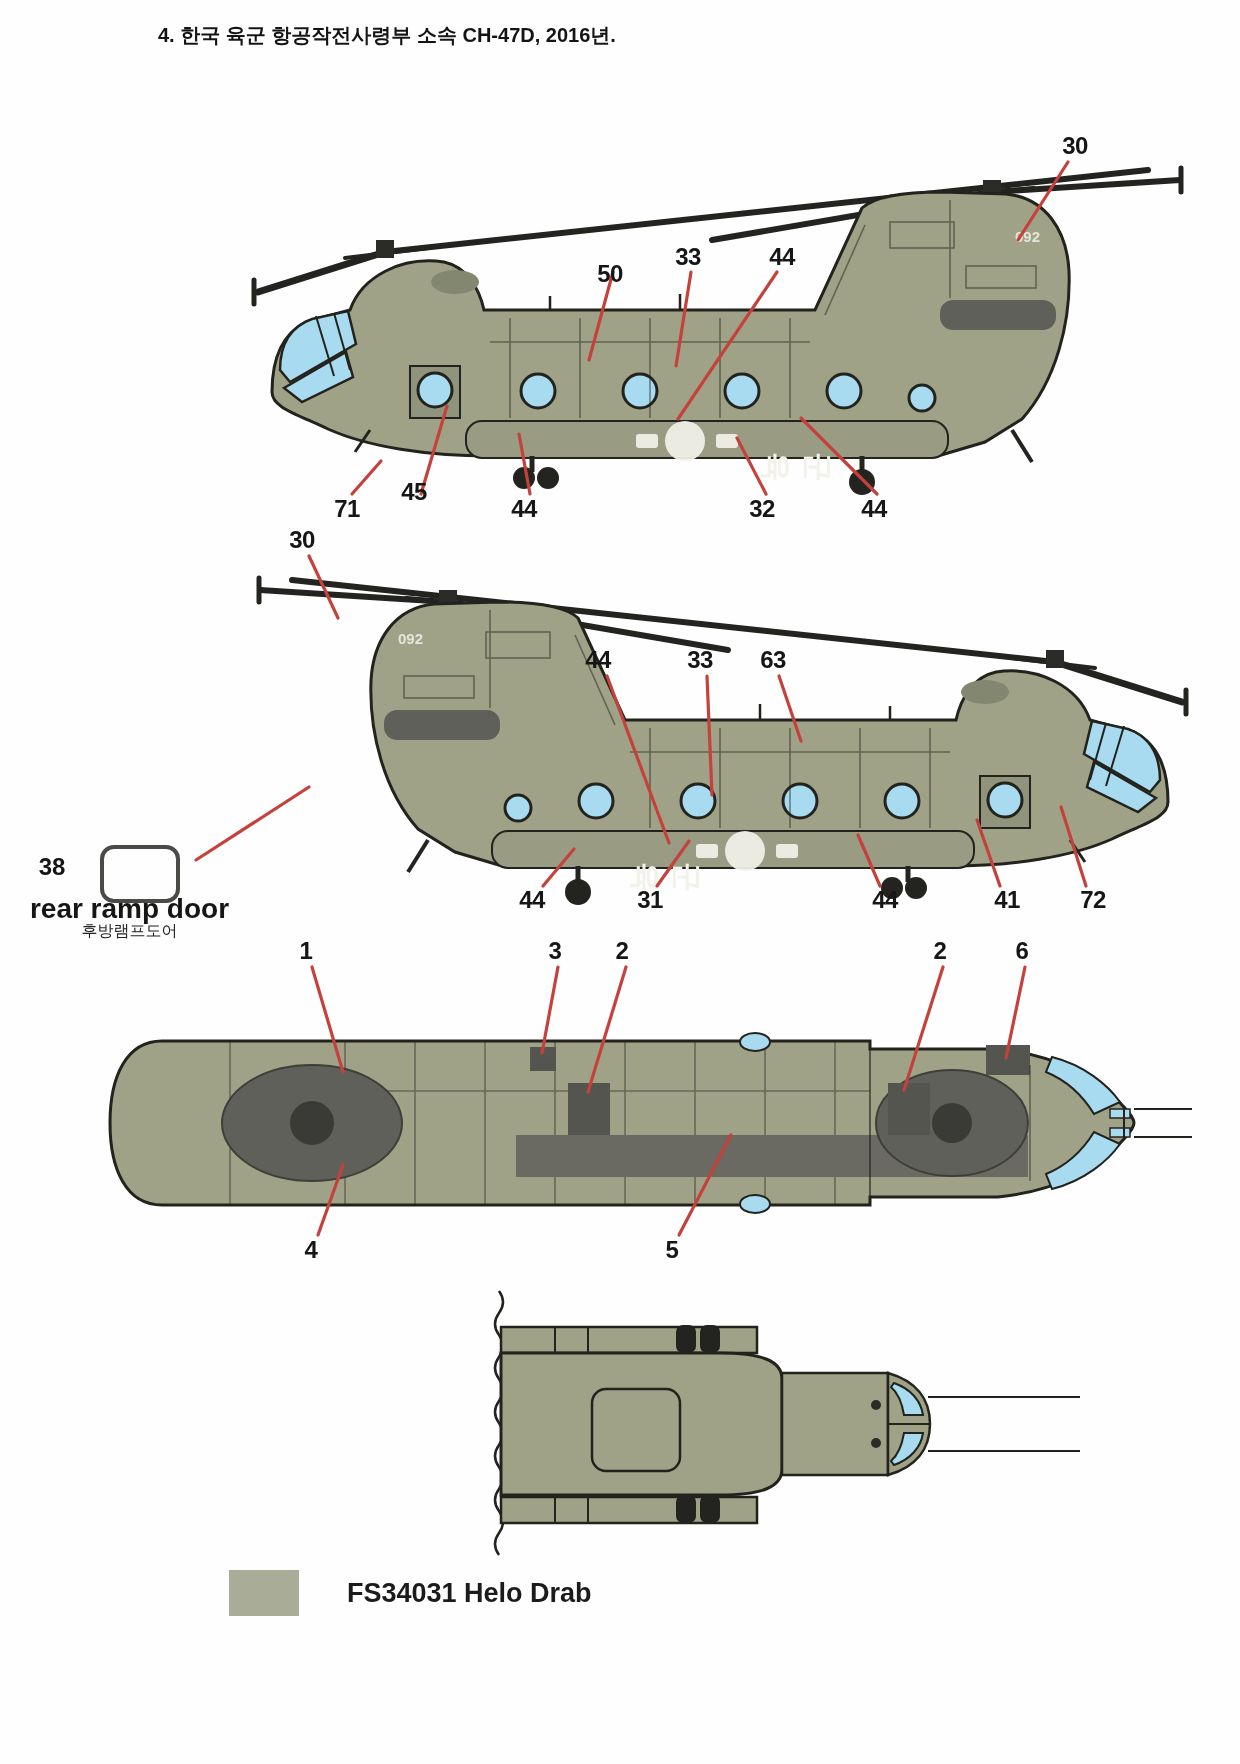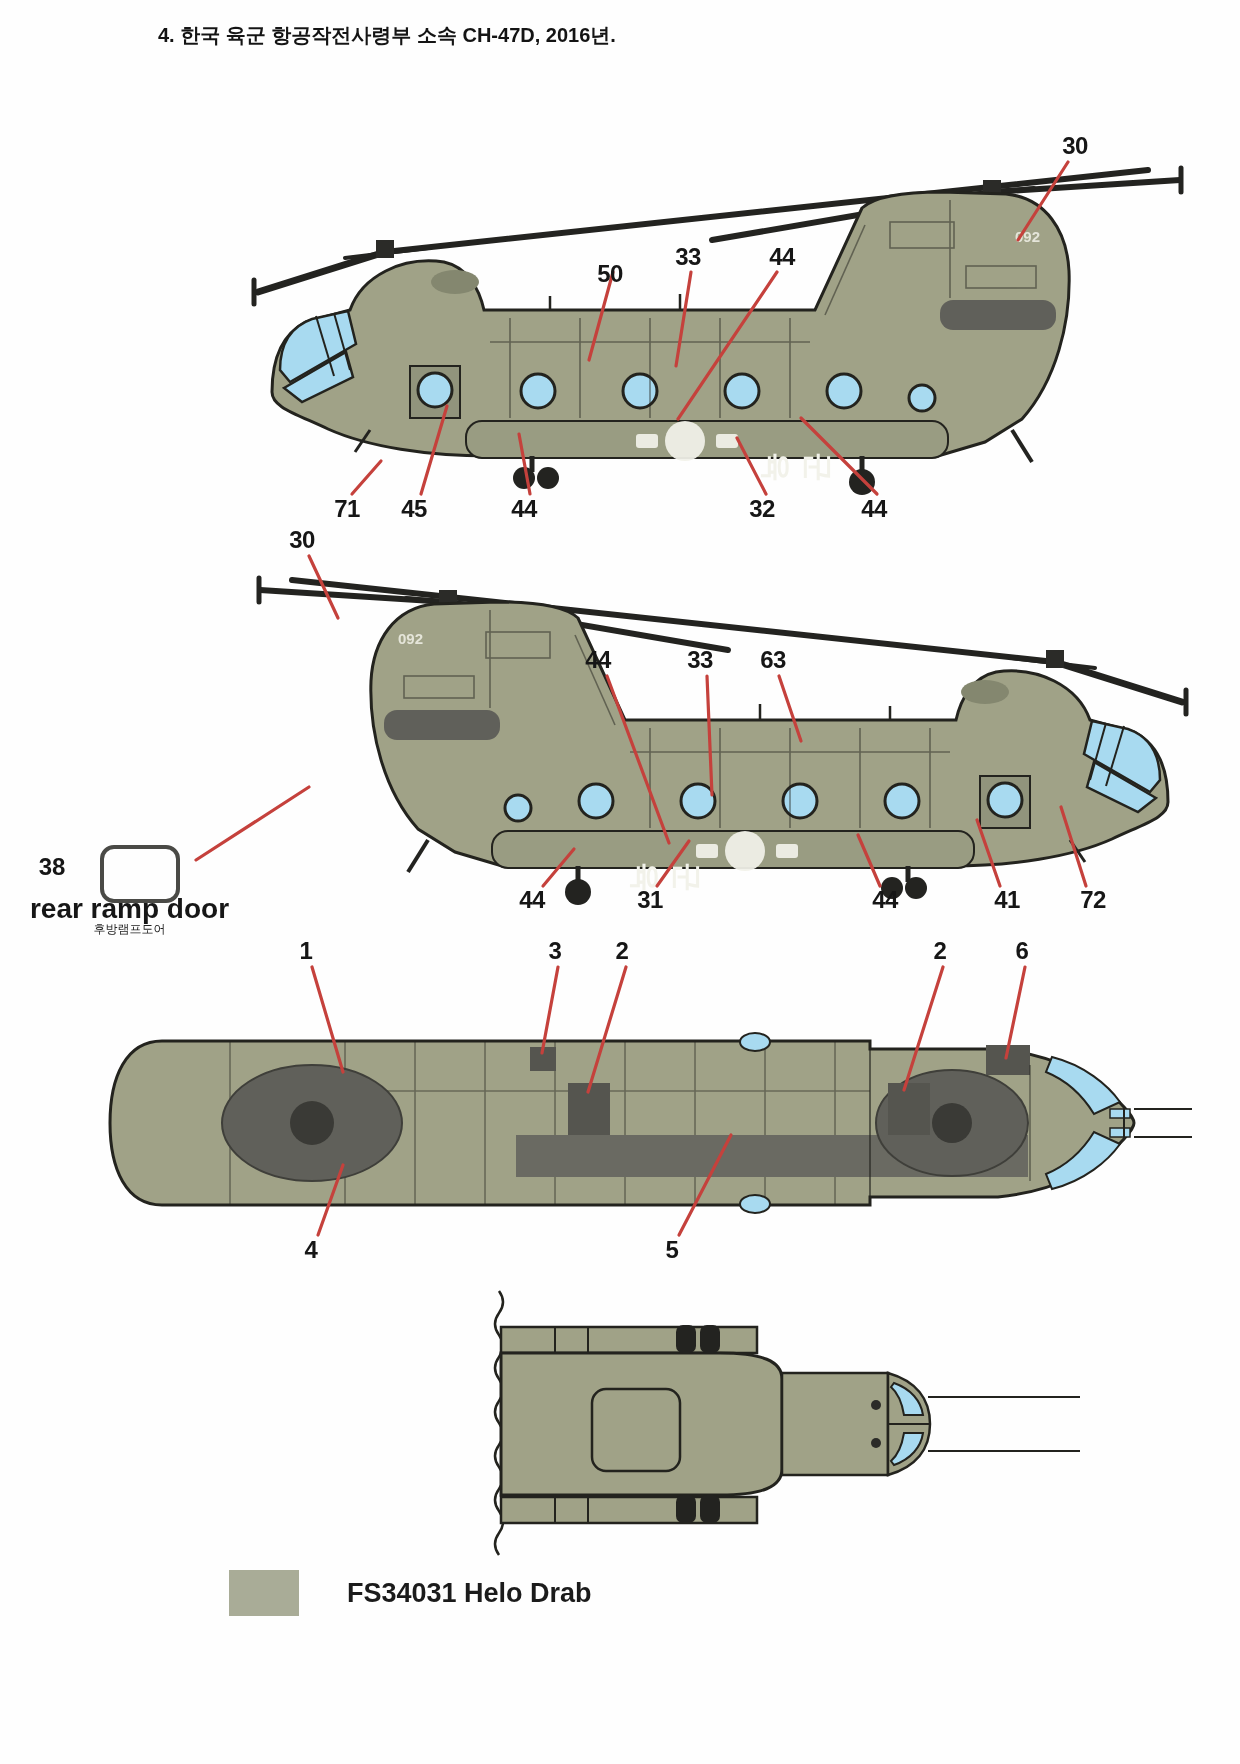--- a/index.html
+++ b/index.html
@@ -13,21 +13,21 @@
   .callout{position:absolute;transform:translate(-50%,-50%);font-weight:700;font-size:24px;
            color:#161616;z-index:6;letter-spacing:-0.5px;}
   #ramp-note{position:absolute;left:0;top:0;z-index:4;}
   #ramp-number{position:absolute;left:30px;top:853px;width:44px;text-align:center;
                font-weight:700;font-size:24px;color:#161616;}
   #ramp-door-icon{position:absolute;left:100px;top:845px;width:72px;height:50px;
                   border:4px solid #4a4a46;border-radius:14px;background:#fefefe;}
   #ramp-label-en{position:absolute;left:22px;top:893px;width:215px;text-align:center;
                  font-weight:700;font-size:28px;color:#161616;}
   #ramp-label-ko{position:absolute;left:22px;top:921px;width:215px;text-align:center;
-                 font-weight:500;font-size:12px;color:#222;}
+                 font-weight:500;font-size:16px;color:#222;}
   #paint-legend{position:absolute;left:185px;top:1570px;z-index:2;display:flex;align-items:center;padding-left:44px;}
   #paint-swatch{width:70px;height:46px;background:#a9ac97;}
   #paint-name{margin-left:48px;font-weight:700;font-size:27px;color:#1b1b1b;white-space:nowrap;}
 </style>
 </head>
 <body>
 
 <div id="page">
 
   <div class="title" id="title-ko">4. 한국 육군 항공작전사령부 소속 CH-47D, 2016년.</div>
@@ -225,21 +225,21 @@
       <line x1="318" y1="1235" x2="343" y2="1165" stroke="#c5413c" stroke-width="3.2" stroke-linecap="round"></line>
       <line x1="679" y1="1235" x2="731" y2="1135" stroke="#c5413c" stroke-width="3.2" stroke-linecap="round"></line>
       <line x1="196" y1="860" x2="309" y2="787" stroke="#c5413c" stroke-width="3.2" stroke-linecap="round"></line>
     </svg>
 
 <span class="callout" style="left: 1075px; top: 146px;">30</span>
     <span class="callout" style="left: 610px; top: 257px; margin-top: 17px;">50</span>
     <span class="callout" style="left: 688px; top: 257px;">33</span>
     <span class="callout" style="left: 782px; top: 257px;">44</span>
     <span class="callout" style="left: 347px; top: 509px;">71</span>
-    <span class="callout" style="left: 414px; top: 509px;">45</span>
+    <span class="callout" style="left: 414px; top: 492px;">45</span>
     <span class="callout" style="left: 524px; top: 509px;">44</span>
     <span class="callout" style="left: 762px; top: 509px;">32</span>
     <span class="callout" style="left: 874px; top: 509px;">44</span>
     <span class="callout" style="left: 302px; top: 540px;">30</span>
     <span class="callout" style="left: 598px; top: 660px;">44</span>
     <span class="callout" style="left: 700px; top: 660px;">33</span>
     <span class="callout" style="left: 773px; top: 660px;">63</span>
     <span class="callout" style="left: 532px; top: 900px;">44</span>
     <span class="callout" style="left: 650px; top: 900px;">31</span>
     <span class="callout" style="left: 885px; top: 900px;">44</span>

